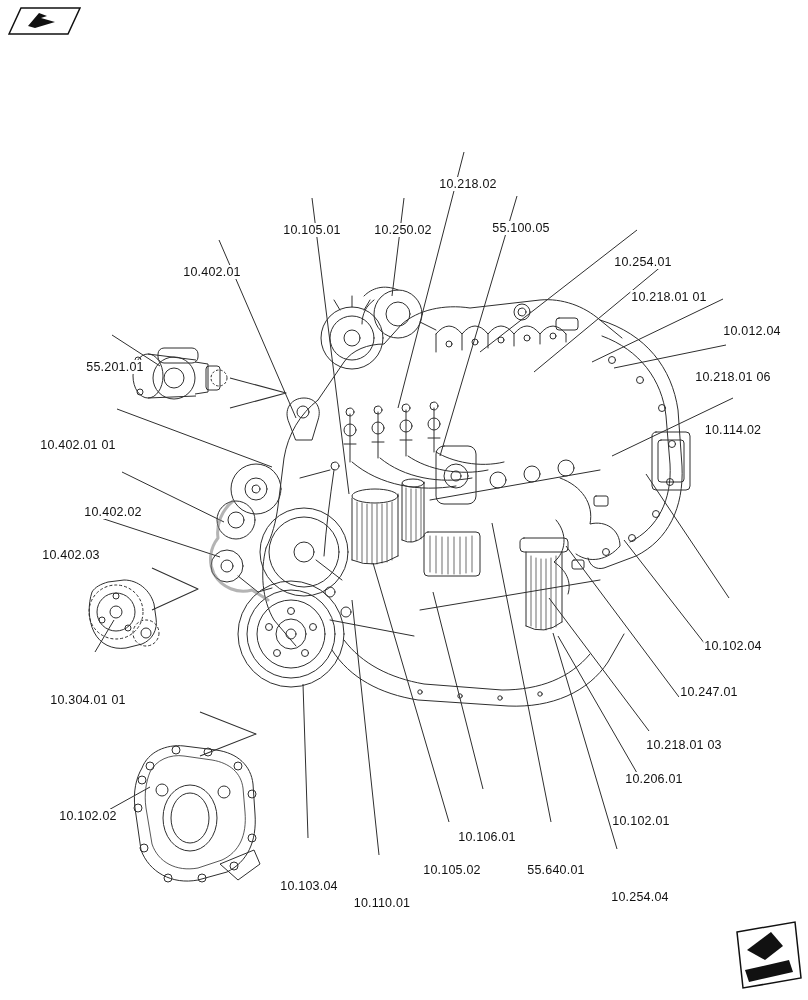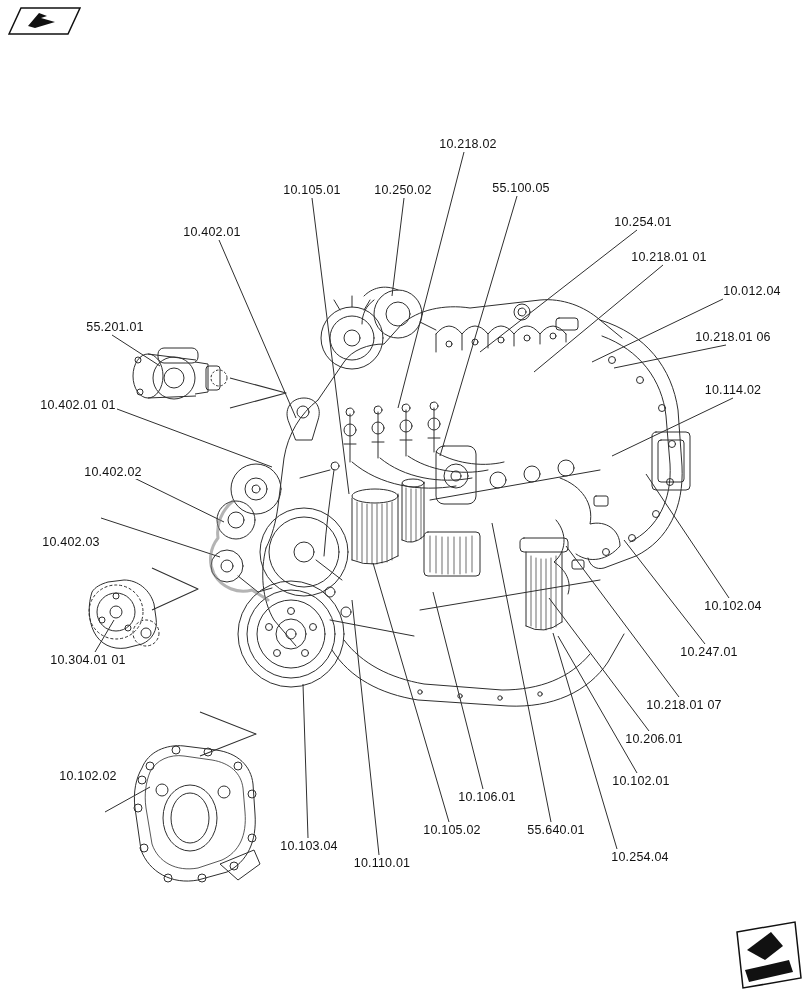--- a/index.html
+++ b/index.html
@@ -1,21 +1,21 @@
 <!DOCTYPE html>
 <html><head>
 <meta charset="utf-8">
 <style>
   * { margin:0; padding:0; box-sizing:border-box; }
   html,body { width:808px; height:1000px; background:#ffffff; }
   body { font-family:"Liberation Sans","DejaVu Sans",sans-serif; position:relative; overflow:hidden; }
   .page { position:absolute; left:0; top:0; width:808px; height:1000px; background:#fff; }
   .art  { position:absolute; left:0; top:0; }
   .lbl  { position:absolute; transform:translate(-50%,-50%); font-size:12.5px; color:#111;
-          white-space:nowrap; letter-spacing:.2px; cursor:pointer; background:#fff; padding:0 1px; }
+          white-space:nowrap; letter-spacing:.2px; cursor:pointer; background:#fff; padding:0 1px;margin-top:40px; }
   .corner-icon { position:absolute; cursor:pointer; }
 </style>
 </head>
 <body>
 
 <div class="page">
 
   <svg class="art" width="808" height="1000" viewBox="0 0 808 1000">
 
     <g stroke="#2f2f2f" stroke-width="1">
@@ -242,25 +242,25 @@
   <div class="lbl" style="left:521px;top:188px">55.100.05</div>
   <div class="lbl" style="left:643px;top:222px">10.254.01</div>
   <div class="lbl" style="left:212px;top:232px">10.402.01</div>
   <div class="lbl" style="left:669px;top:257px">10.218.01 01</div>
   <div class="lbl" style="left:752px;top:291px">10.012.04</div>
   <div class="lbl" style="left:115px;top:327px">55.201.01</div>
   <div class="lbl" style="left:733px;top:337px">10.218.01 06</div>
   <div class="lbl" style="left:733px;top:390px">10.114.02</div>
   <div class="lbl" style="left:78px;top:405px">10.402.01 01</div>
   <div class="lbl" style="left:113px;top:472px">10.402.02</div>
-  <div class="lbl" style="left:71px;top:542px">10.402.03</div>
+  <div class="lbl" style="left:71px;top:515px">10.402.03</div>
   <div class="lbl" style="left:733px;top:606px">10.102.04</div>
   <div class="lbl" style="left:88px;top:660px">10.304.01 01</div>
   <div class="lbl" style="left:709px;top:652px">10.247.01</div>
-  <div class="lbl" style="left:684px;top:705px">10.218.01 07</div>
+  <div class="lbl" style="left:684px;top:705px">10.218.01 03</div>
   <div class="lbl" style="left:654px;top:739px">10.206.01</div>
   <div class="lbl" style="left:641px;top:781px">10.102.01</div>
   <div class="lbl" style="left:88px;top:776px">10.102.02</div>
   <div class="lbl" style="left:487px;top:797px">10.106.01</div>
   <div class="lbl" style="left:452px;top:830px">10.105.02</div>
   <div class="lbl" style="left:556px;top:830px">55.640.01</div>
   <div class="lbl" style="left:309px;top:846px">10.103.04</div>
   <div class="lbl" style="left:382px;top:863px">10.110.01</div>
   <div class="lbl" style="left:640px;top:857px">10.254.04</div>
 

